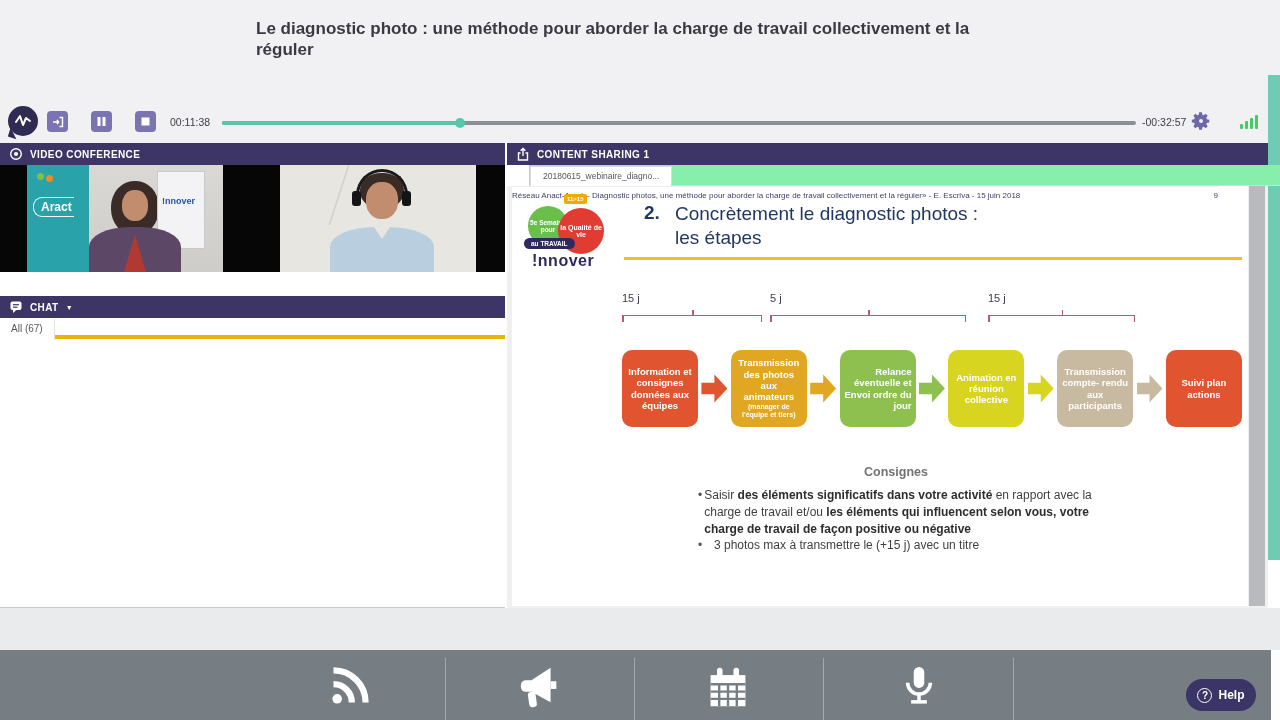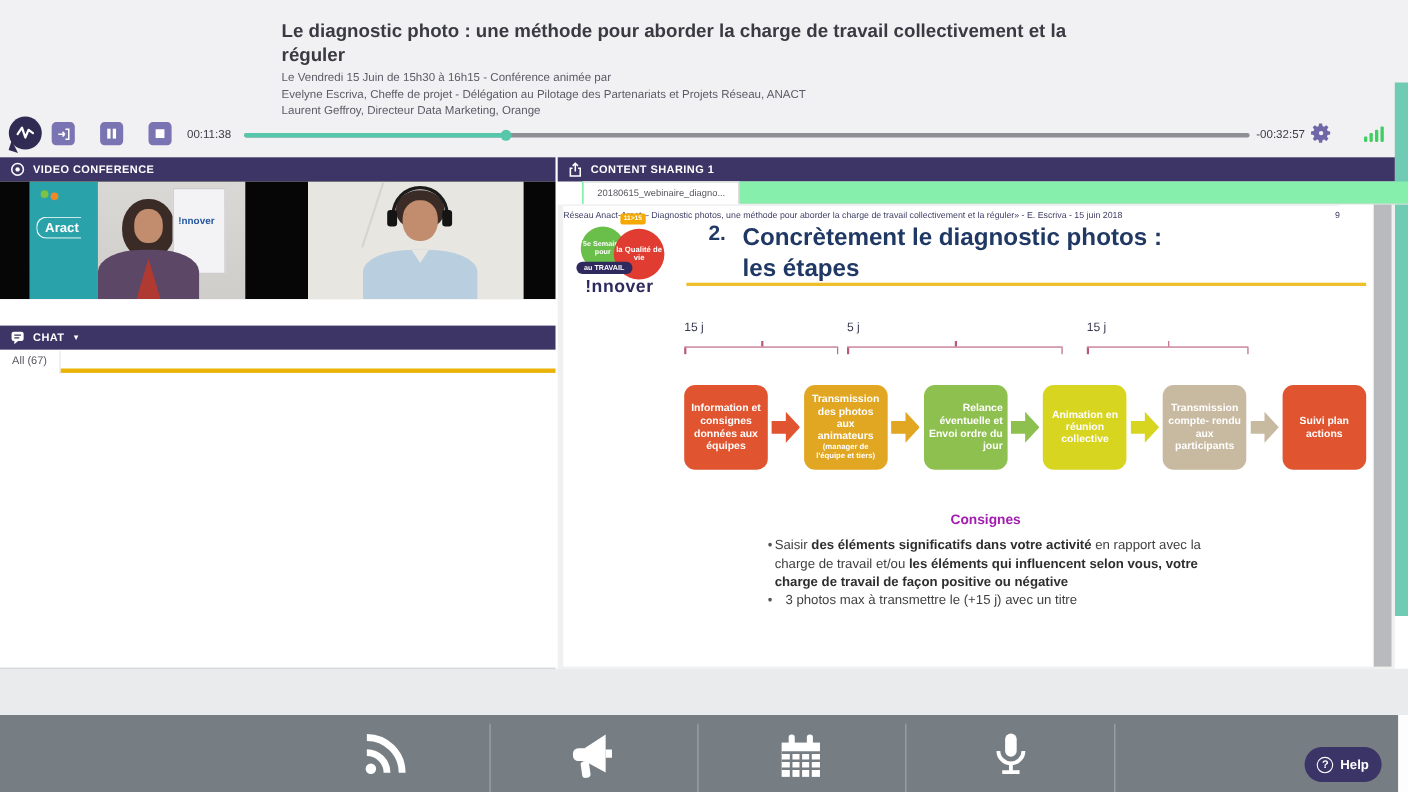--- a/index.html
+++ b/index.html
@@ -68,41 +68,41 @@
   
   #qvt-logo { left:12px; top:8px; width:100px; height:78px; font-weight:bold; }
   #qvt-badge { left:40px; top:0; background:#f5a800; color:#fff; font-size:6px; padding:2px 3px; border-radius:2px; }
   #qvt-green { left:4px; top:12px; width:40px; height:40px; border-radius:50%; background:#6abf4b; color:#fff;
                font-size:6.5px; display:flex; align-items:center; justify-content:center; text-align:center; }
   #qvt-red { left:34px; top:14px; width:46px; height:46px; border-radius:50%; background:#e03c31; color:#fff;
              font-size:7px; display:flex; align-items:center; justify-content:center; text-align:center; }
   #qvt-navy { left:0; top:44px; background:#2e2a5e; color:#fff; font-size:6.5px; padding:2px 7px; border-radius:7px; }
   #qvt-word { left:8px; top:58px; color:#2e2a5e; font-size:16px; letter-spacing:.5px; }
   #slide-num { left:132px; top:16px; font-size:19px; font-weight:bold; color:#203864; }
-  #slide-title { left:163px; top:16px; width:560px; font-size:22px; font-weight:bold; color:#203864; line-height:1.28; }
+  #slide-title { left:163px; top:16px; width:560px; font-size:19px; font-weight:normal; color:#203864; line-height:1.28; }
   #rule { left:112px; top:71px; width:618px; height:2.5px; background:#edbf2b; }
 
   .dur { top:106px; font-size:11px; color:#3a3a52; text-align:left; }
   .bracket { top:129px; height:7px; border-top:1.5px solid #b85a78; }
   .bracket::before,.bracket::after { content:""; position:absolute; top:0; width:1.5px; height:6px; background:#b85a78; }
   .bracket::before { left:0; } .bracket::after { right:0; }
   .btick { left:50%; top:-6px; width:1.5px; height:5px; background:#b85a78; }
 
   #flow { left:110px; top:164px; width:620px; height:77px; display:flex; justify-content:space-between; }
   .step { width:76px; height:77px; border-radius:10px; color:#fff; font-weight:bold; font-size:9.5px;
           line-height:1.18; text-align:center; display:flex; flex-direction:column; align-items:center;
           justify-content:center; padding:3px 4px; }
   .step .sub { font-size:7px; margin-top:1px; }
   .arrow { width:26px; height:32px; align-self:center;
            clip-path:polygon(0 32%,50% 32%,50% 6%,100% 50%,50% 94%,50% 68%,0 68%); }
   .c-orange { background:#e05430; } .c-gold { background:#e2a722; } .c-green { background:#8ec04f;text-align:right; }
   .c-chart { background:#d8d520; } .c-tan { background:#c8baa0; }
 
   #consignes-title { left:64px; top:279px; width:640px; text-align:center; font-size:12.5px;
-                     font-weight:bold; color:#a21caf; }
+                     font-weight:bold; color:#737373; }
   #bullets { left:186px; top:301px; width:414px; font-size:12px; color:#3f3f3f; line-height:1.4; }
   .bullet { display:flex; }
   .bullet .mark { width:16px; color:#555; }
   .bullet b { color:#2e2e2e; }
   #slide-footer { left:16px; top:398px; width:706px; display:flex; justify-content:space-between;
                   font-size:8px; color:#3f3f66; border-top:1px solid #ededef; padding-top:4px; }
 
   
   #mid-strip { left:0; top:608px; width:1280px; height:42px; background:#eaebed; }
   #bottom-bar { left:0; top:650px; width:1280px; height:70px; background:#777e83; }
@@ -113,25 +113,20 @@
               justify-content:center; gap:6px; border:none; cursor:pointer; }
   #help-q { width:15px; height:15px; border:1.4px solid #fff; border-radius:50%; font-size:10px;
             display:flex; align-items:center; justify-content:center; font-weight:bold; }
   #bottom-white { left:1271px; top:0; width:9px; height:70px; background:#fdfdfd; }
 </style>
 </head>
 <body>
 
 <div id="header" class="abs">
   <div id="main-title" class="abs">Le diagnostic photo : une méthode pour aborder la charge de travail collectivement et la réguler</div>
-  <div id="subtitle" class="abs">
-    <div>Le Vendredi 15 Juin de 15h30 à 16h15 - Conférence animée par</div>
-    <div>Evelyne Escriva, Cheffe de projet - Délégation au Pilotage des Partenariats et Projets Réseau, ANACT</div>
-    <div>Laurent Geffroy, Directeur Data Marketing, Orange</div>
-  </div>
 
   <div id="logo" class="abs">
     <svg width="30" height="30" viewBox="0 0 30 30">
         <polyline points="8,16 12,10 15,19 18,12 22,15" fill="none" stroke="#fff" stroke-width="2" stroke-linecap="round" stroke-linejoin="round"></polyline>
       </svg>
   </div>
   <button class="pbtn abs" style="left:47px">
     <svg width="14" height="14" viewBox="0 0 14 14">
       <path d="M8.5 2.5 H11.5 V11.5 H8.5" fill="none" stroke="#fff" stroke-width="1.4"></path>
       <path d="M2 7 H8 M8 7 L5.8 4.9 M8 7 L5.8 9.1" fill="none" stroke="#fff" stroke-width="1.4"></path>

